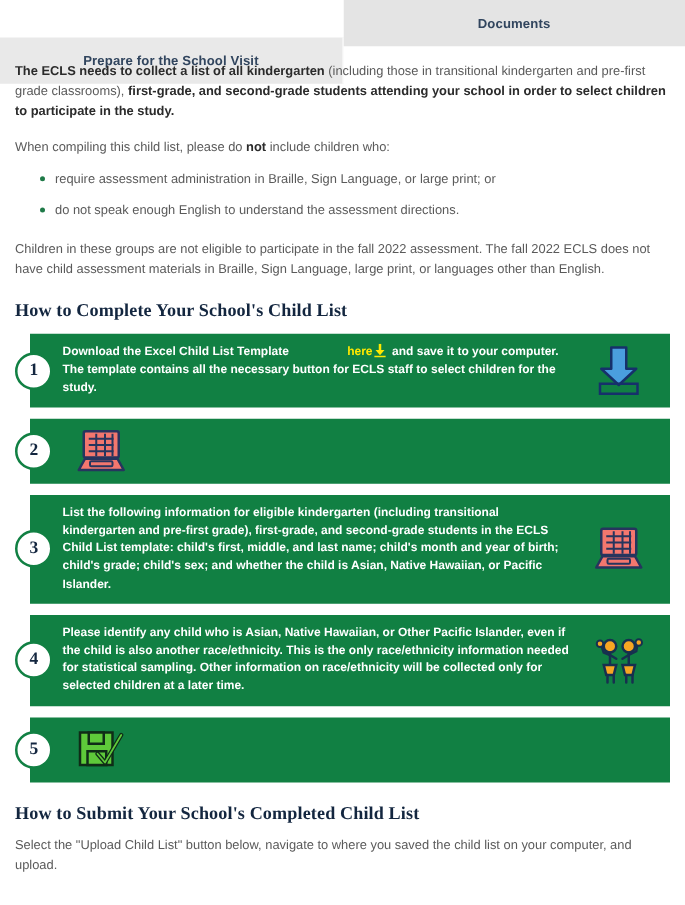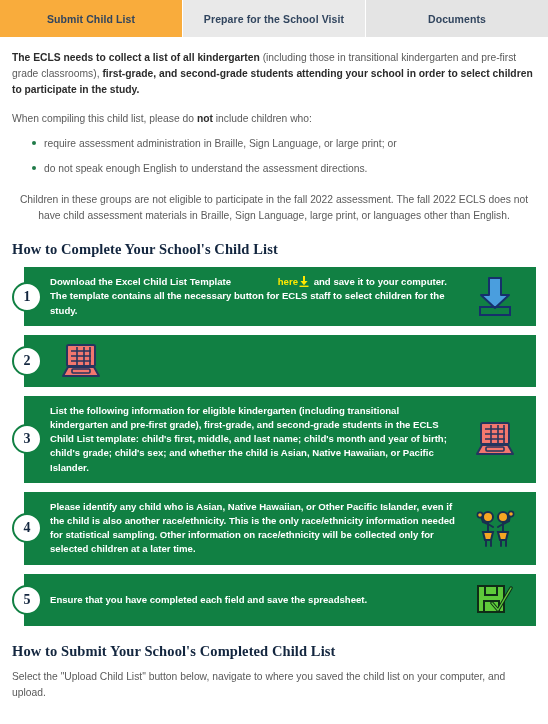--- a/index.html
+++ b/index.html
@@ -29,21 +29,21 @@
     background: #e6e6e6;
     border-right: 1px solid #ffffff;
     letter-spacing: .1px;
     height: 37px;
   }
   .tab:last-child { border-right: none; }
   .tab.active {
     background: #f9ac3c;
     color: #31455e;
   }
-  .tab.t2 { background: #e9e9e9; }
+  .tab.t2 { background: #e9e9e9; margin-top: 30px; }
   .tab.t3 { background: #e4e4e4; }
   .tab.t4 { background: #ededed; }
 
   
   .content { padding: 0 12px; }
 
   p.intro {
     font-size: 10.3px;
     line-height: 16.2px;
     color: #5a5a5a;
@@ -78,21 +78,20 @@
     width: 4px; height: 4px;
     border-radius: 50%;
     background: #1f7a48;
   }
 
   p.eligible {
     font-size: 10.3px;
     line-height: 16.2px;
     color: #5a5a5a;
     margin-top: 16px;
-    text-align: center;
   }
 
   h2.section {
     font-family: "Liberation Serif", serif;
     font-size: 14.5px;
     font-weight: bold;
     color: #13263f;
     margin-top: 17px;
     margin-bottom: 9px;
     letter-spacing: .1px;
@@ -162,23 +161,20 @@
     display: inline-block;
     vertical-align: -2px;
     margin: 0 2px 0 1px;
   }
   svg { display: block; }
 </style>
 </head>
 <body>
 
 <div class="tabbar">
-  <div class="tab active">
-    <span>Submit Child List</span>
-  </div>
   <div class="tab t2">
     <span>Prepare for the School Visit</span>
   </div>
   <div class="tab t3">
     <span>Documents</span>
   </div>
 </div>
 
 <div class="content">
 
@@ -262,21 +258,20 @@
           <path d="M29 32v6M34 32v6"></path>
         </g>
         <circle cx="8" cy="7" r="2.6" fill="#f6a623" stroke="#17304f" stroke-width="1.6"></circle>
         <circle cx="39" cy="6" r="2.6" fill="#f6a623" stroke="#17304f" stroke-width="1.6"></circle>
       </svg>
     </div>
   </div>
 
   <div class="step">
     <div class="step-num">5</div>
-    <div class="step-text">Ensure that you have completed each field and save the spreadsheet.</div>
     <div class="step-icon">
       <svg width="40" height="36" viewBox="0 0 40 36">
         <rect x="3" y="4" width="26" height="26" fill="#5ec93a" stroke="#0f2c17" stroke-width="2"></rect>
         <rect x="10" y="4" width="12" height="9" fill="#5ec93a" stroke="#0f2c17" stroke-width="2"></rect>
         <rect x="9" y="19" width="15" height="11" fill="#5ec93a" stroke="#0f2c17" stroke-width="2"></rect>
         <path d="M17 21l6 7L36 6" fill="none" stroke="#0f2c17" stroke-width="3.4" stroke-linecap="round" stroke-linejoin="round"></path>
         <path d="M17 21l6 7L36 6" fill="none" stroke="#5ec93a" stroke-width="1.4" stroke-linecap="round" stroke-linejoin="round"></path>
       </svg>
     </div>
   </div>

